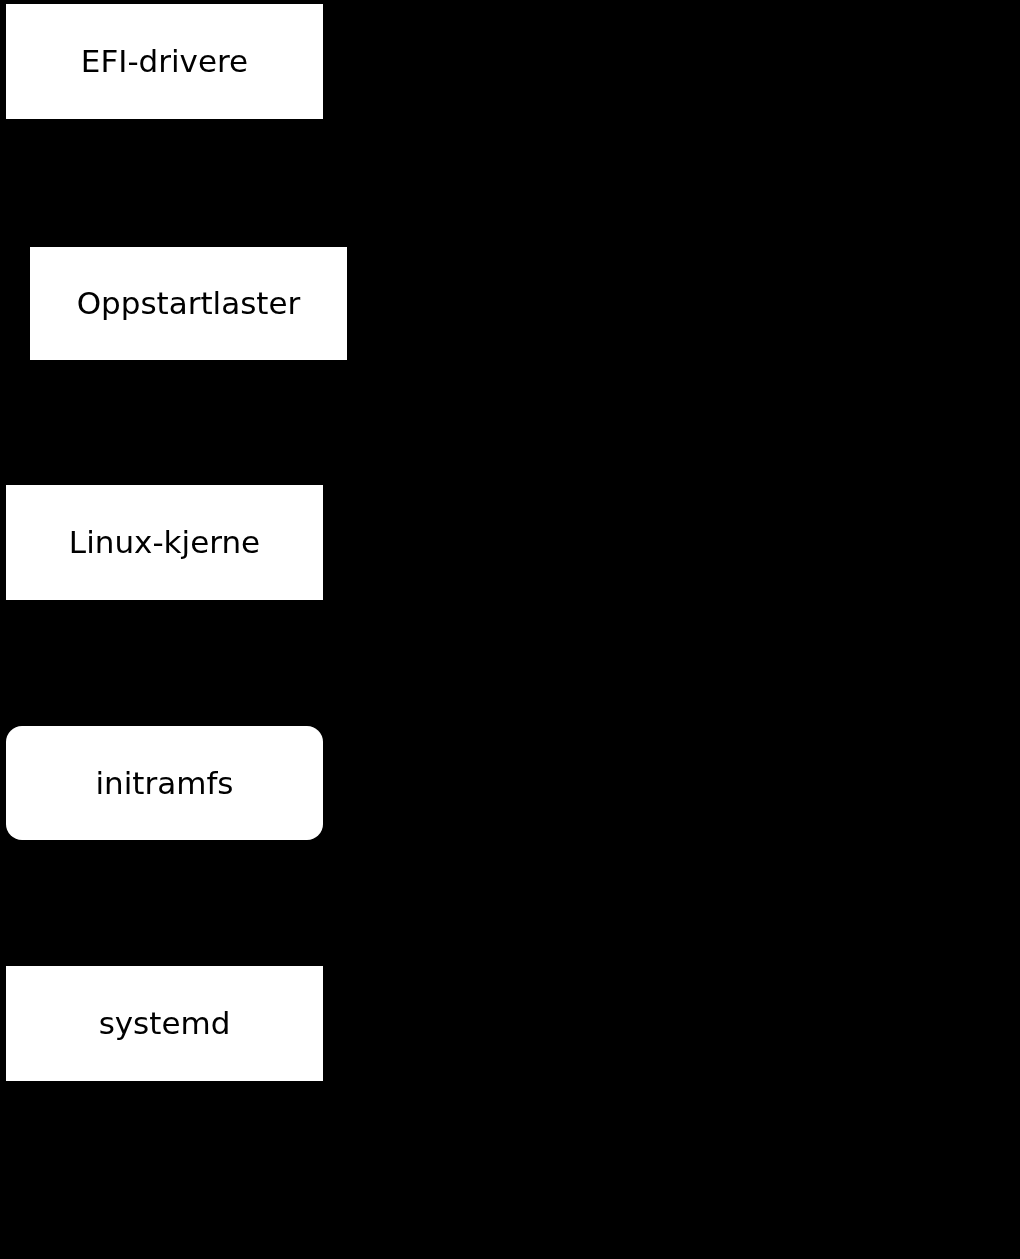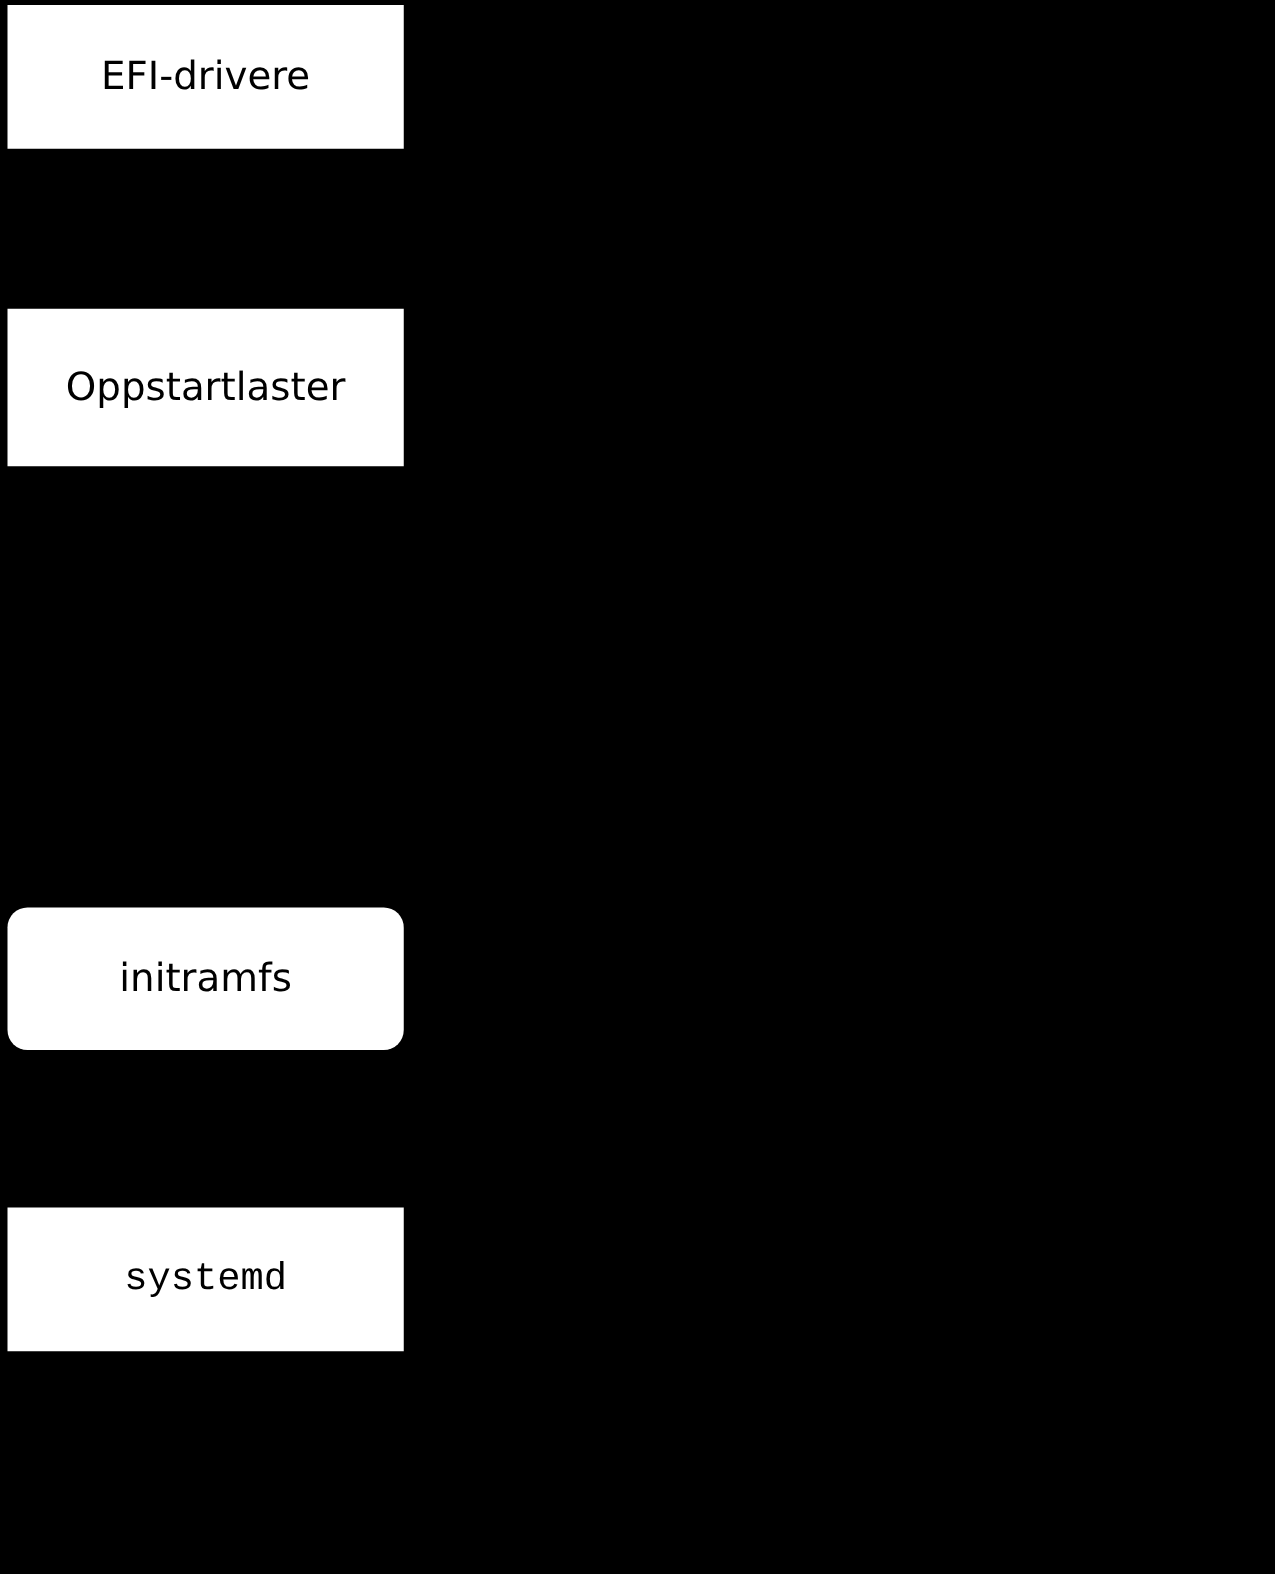--- a/index.html
+++ b/index.html
@@ -32,38 +32,41 @@
     justify-content: center;
     box-sizing: border-box;
   }
   .flow-box .label {
     font-size: 31px;
     line-height: 1;
     white-space: nowrap;
     letter-spacing: 0;
   }
   #box-efi        { top: 4px;   }
-  #box-bootloader { top: 247px; height: 126px; }
+  #box-bootloader { top: 247px; height: 113px; margin-left: 24px; }
   #box-kernel     { top: 485px; }
   #box-initramfs  { top: 726px; height: 114px; border-radius: 16px; }
-  #box-systemd    { top: 966px; font-family: Liberation Mono, monospace; }
+  #box-systemd    { top: 966px; }
 </style>
 </head>
 <body>
 
 <div class="stage">
 
   <div class="flow-box" id="box-efi">
     <span class="label">EFI-drivere</span>
   </div>
 
   <div class="flow-box" id="box-bootloader">
     <span class="label">Oppstartlaster</span>
   </div>
 
+  <div class="flow-box" id="box-kernel">
+    <span class="label">Linux-kjerne</span>
+  </div>
 
   <div class="flow-box" id="box-initramfs">
     <span class="label">initramfs</span>
   </div>
 
   <div class="flow-box" id="box-systemd">
     <span class="label">systemd</span>
   </div>
 
 </div>

